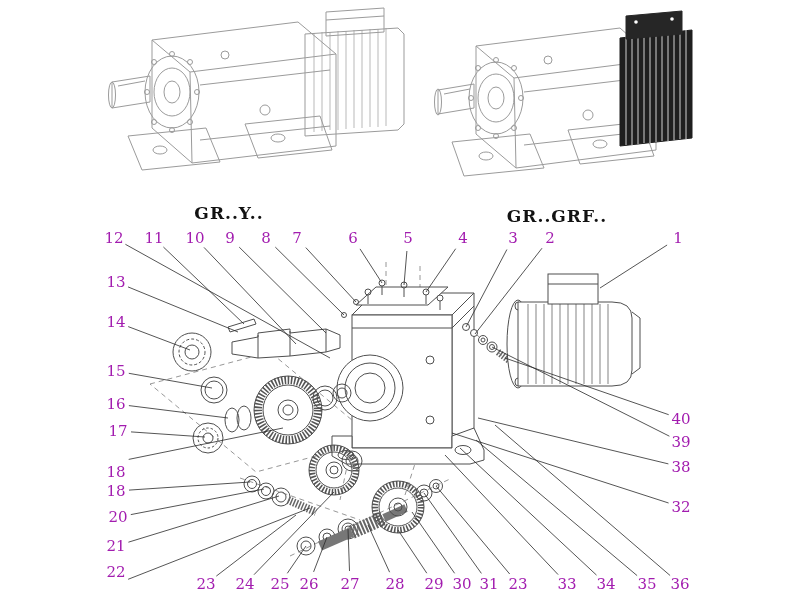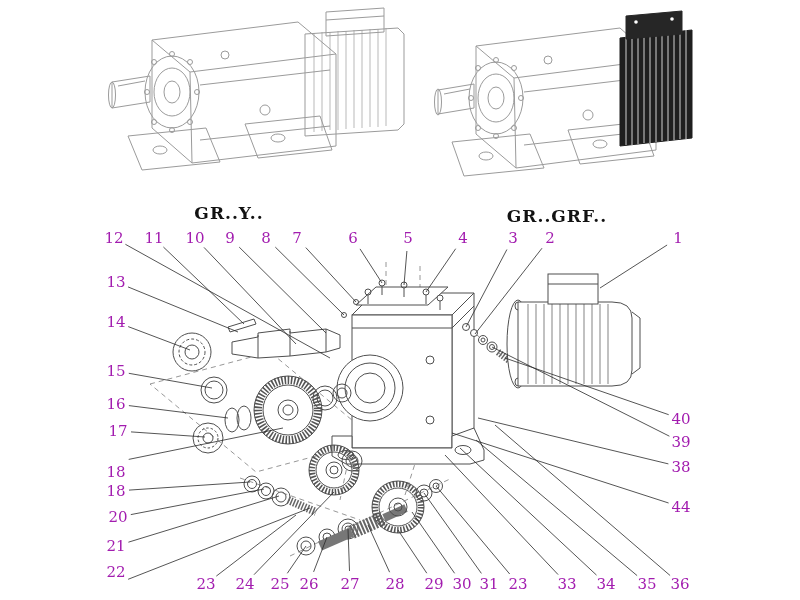--- a/index.html
+++ b/index.html
@@ -298,19 +298,19 @@
       <span class="part-number" style="left: 350px; top: 584px;">27</span>
       <span class="part-number" style="left: 395px; top: 584px;">28</span>
       <span class="part-number" style="left: 434px; top: 584px; text-align: right;">29</span>
       <span class="part-number" style="left: 462px; top: 584px;">30</span>
       <span class="part-number" style="left: 489px; top: 584px;">31</span>
       <span class="part-number" style="left: 518px; top: 584px;">23</span>
       <span class="part-number" style="left: 567px; top: 584px;">33</span>
       <span class="part-number" style="left: 606px; top: 584px;">34</span>
       <span class="part-number" style="left: 647px; top: 584px;">35</span>
       <span class="part-number" style="left: 680px; top: 584px;">36</span>
-      <span class="part-number" style="left: 681px; top: 507px;">44</span>
+      <span class="part-number" style="left: 681px; top: 507px;">32</span>
       <span class="part-number" style="left: 681px; top: 467px;">38</span>
       <span class="part-number" style="left: 681px; top: 442px;">39</span>
       <span class="part-number" style="left: 681px; top: 419px;">40</span>
     </div>
 
 </div>
 
 </body></html>

